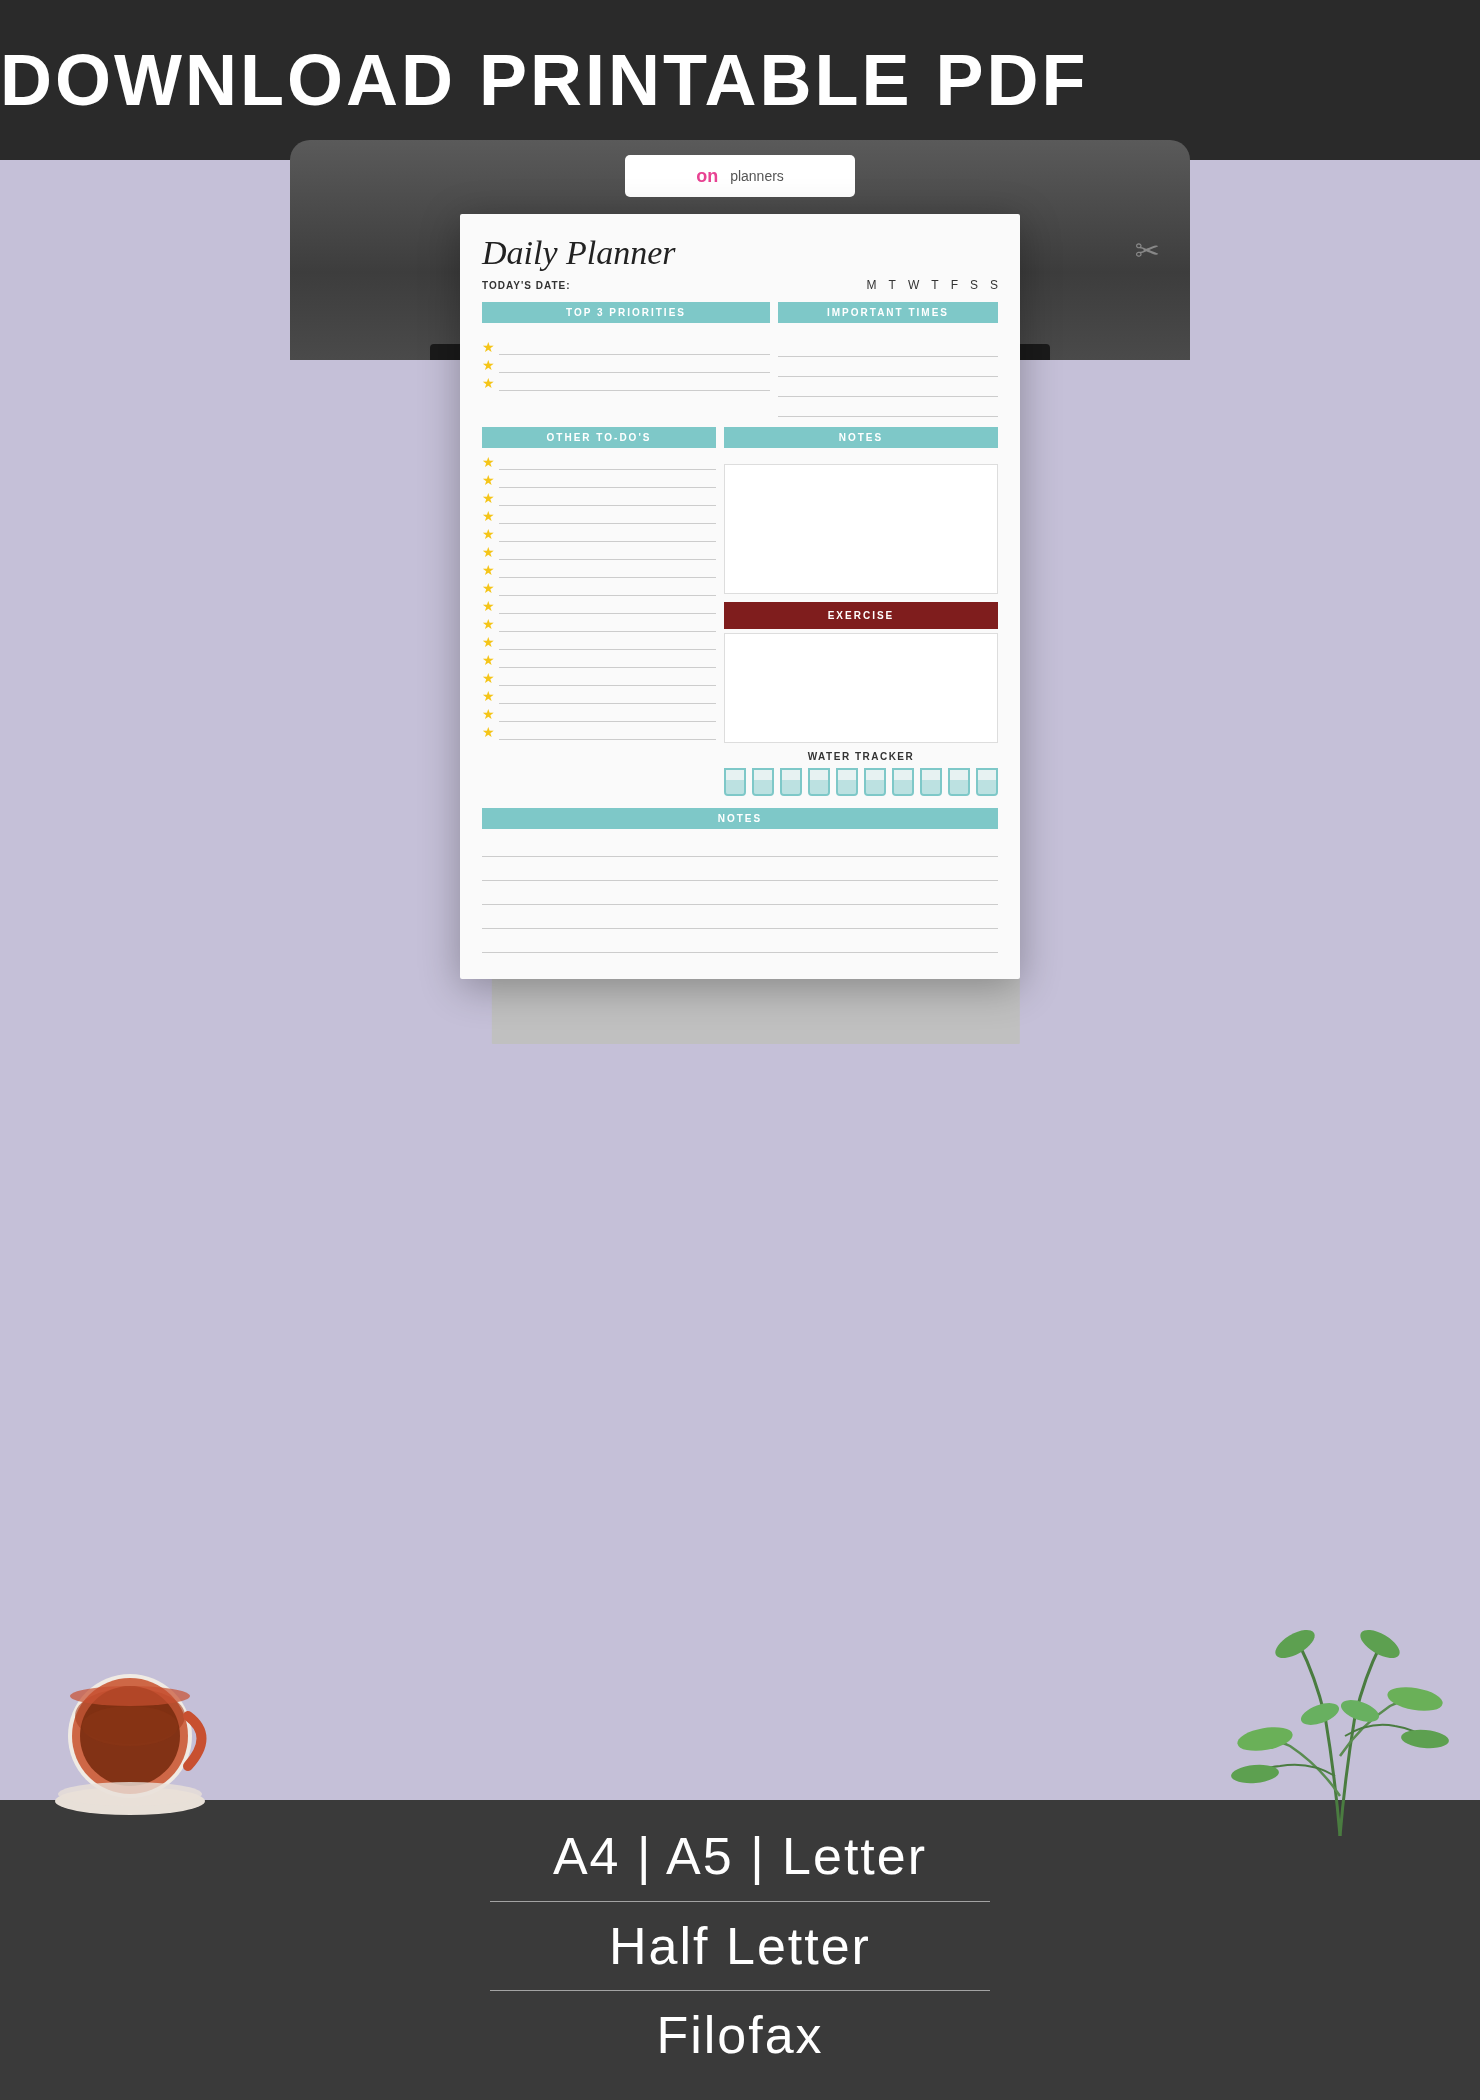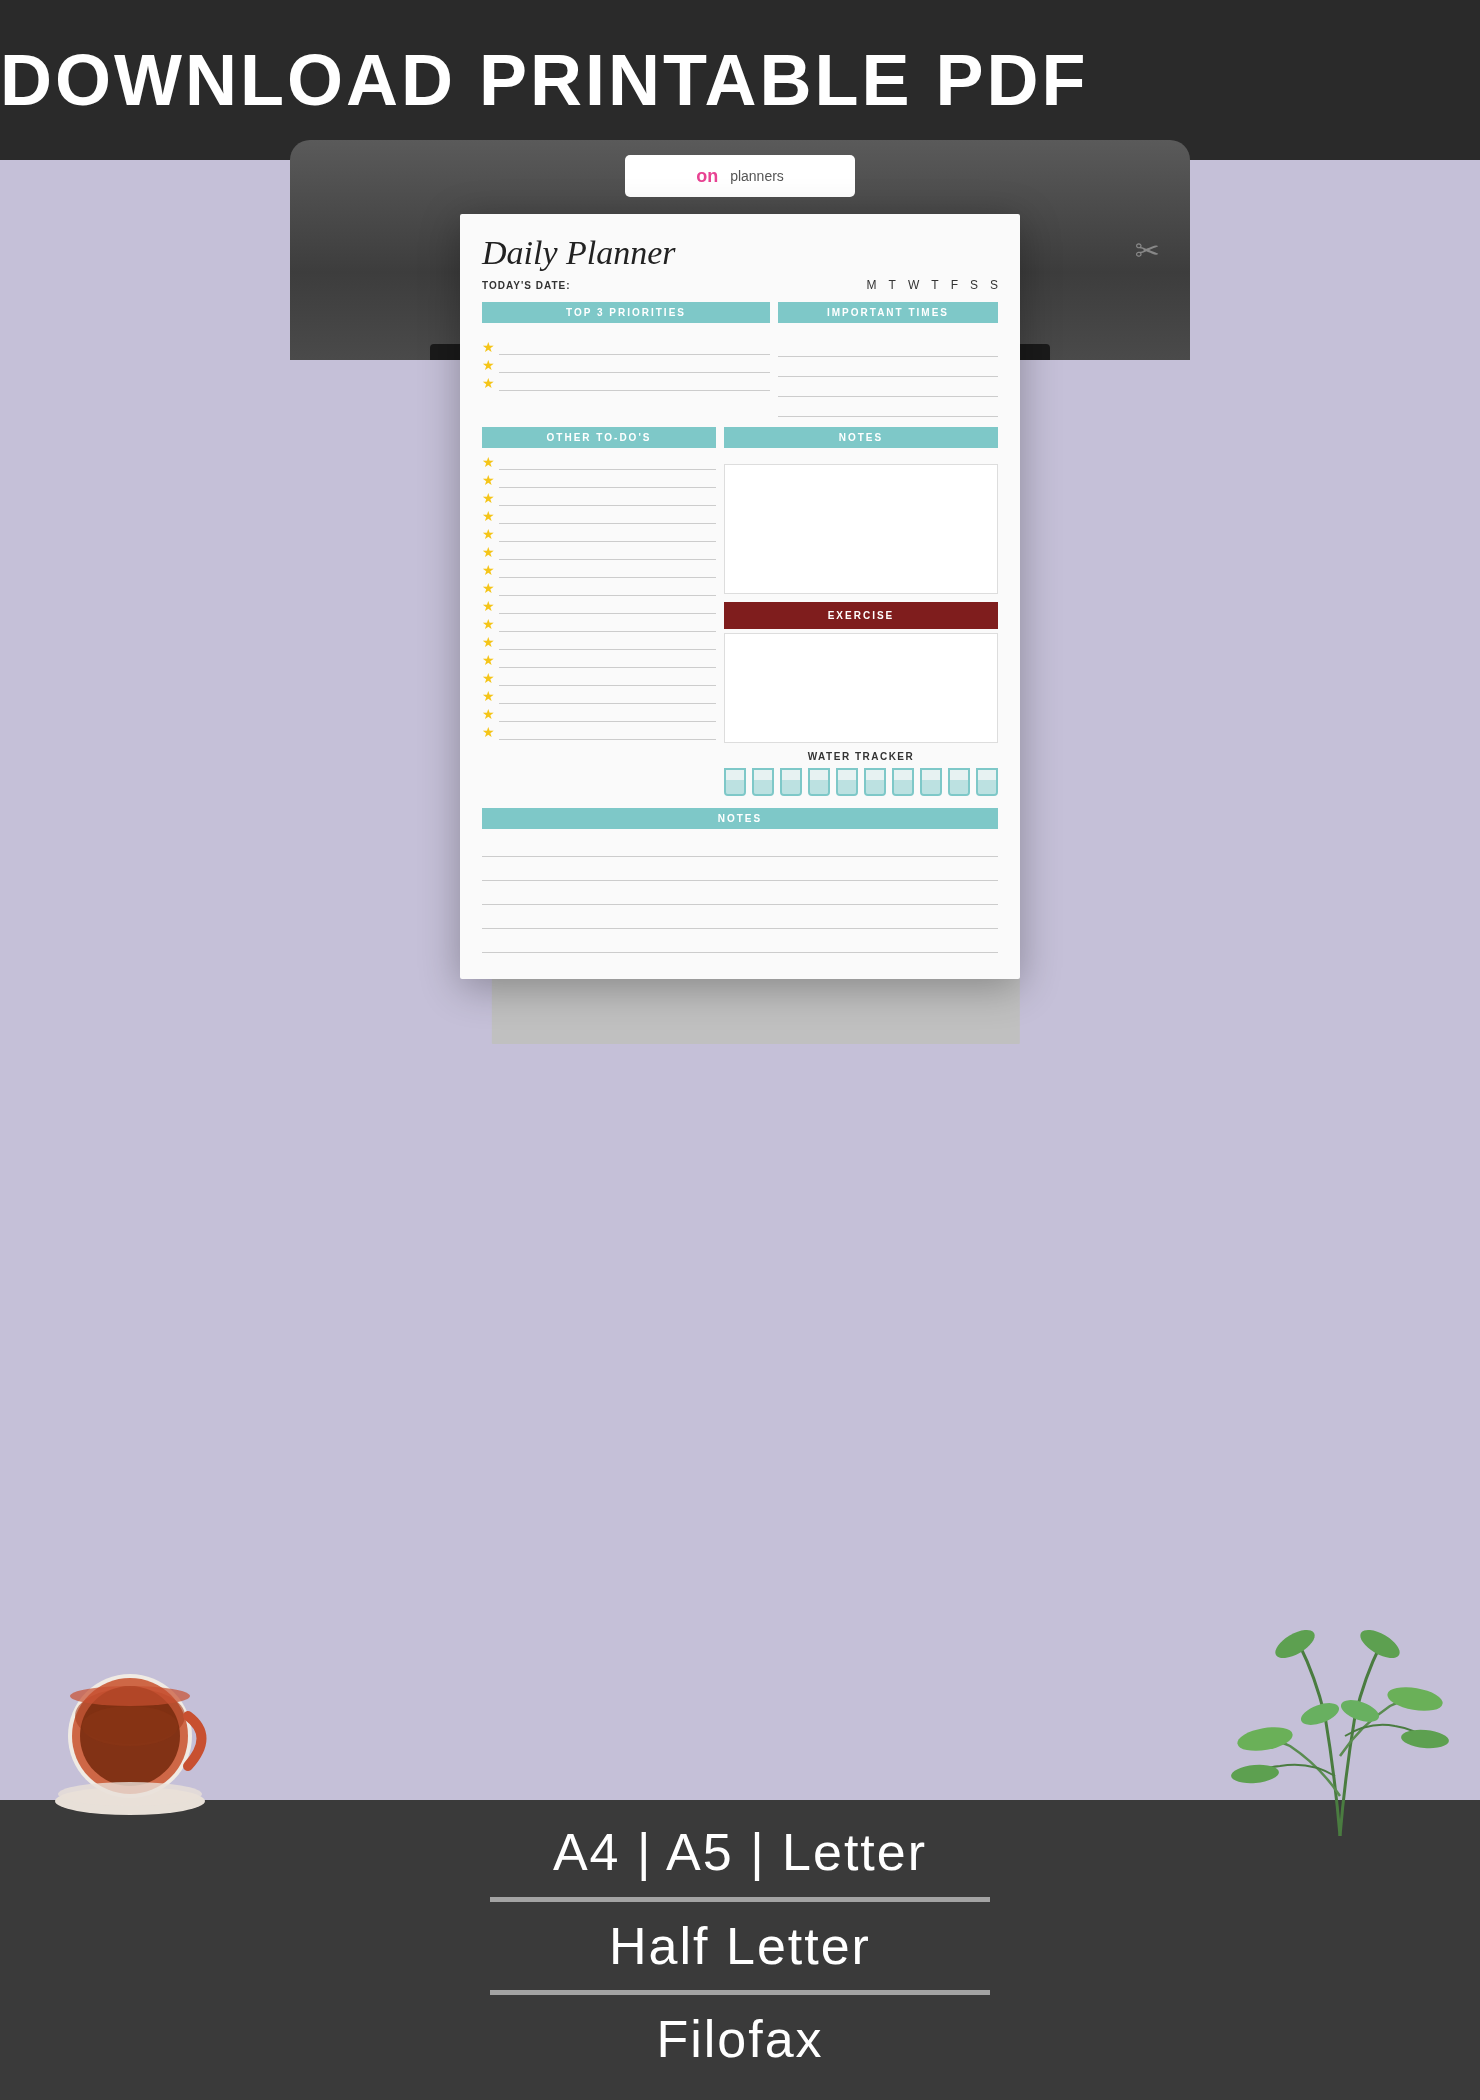--- a/index.html
+++ b/index.html
@@ -230,21 +230,21 @@
       justify-content: center;
       gap: 0;
     }
 
     .format-line {
       color: #ffffff;
       font-size: 52px;
       font-weight: 300;
       letter-spacing: 2px;
       line-height: 1.4;
-      border-bottom: 5px solid #a3a3a3;
+      border-bottom: 1px solid #a3a3a3;
       width: 500px;
       text-align: center;
       padding-bottom: 8px;
       margin-bottom: 8px;
     }
 
     .format-line:last-child {
       border-bottom: none;
       margin-bottom: 0;
     }

